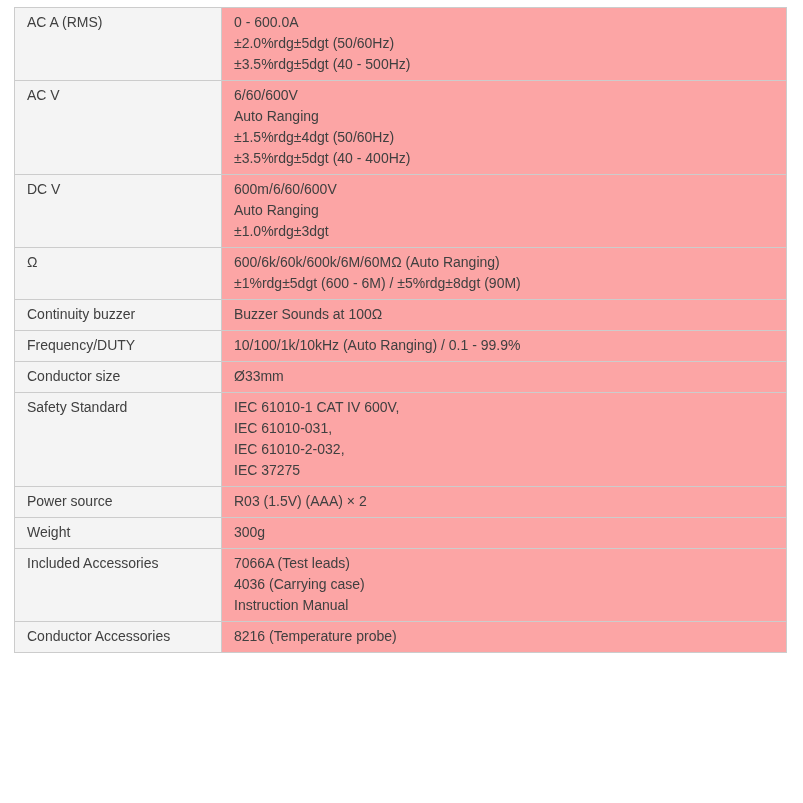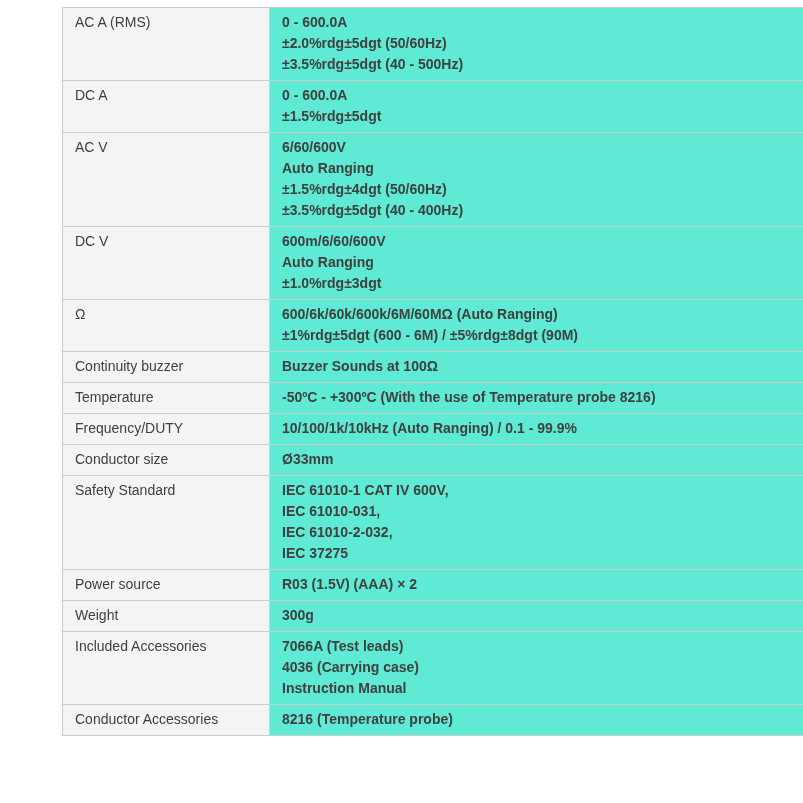--- a/index.html
+++ b/index.html
@@ -12,66 +12,57 @@
   }
   .page {
     width: 803px;
     height: 803px;
     background: #ffffff;
     box-sizing: border-box;
     overflow: hidden;
   }
   .spec-wrap {
     padding: 7px 16px 0 14px;
-    margin-left: 48px;
   }
   table.spec {
     border-collapse: collapse;
     width: 773px;
     table-layout: fixed;
   }
   table.spec td {
     border: 1px solid #cccccc;
     padding: 4px 12px 5px 12px;
     vertical-align: top;
     line-height: 21px;
     word-wrap: break-word;
   }
   td.label-cell {
     width: 182px; 
     background: #f4f4f4;
   }
   td.value-cell {
-    background: #5eead4;
-    font-weight: bold;
+    background: #fca5a5;
   }
   .value-line {
     line-height: 21px;
   }
 </style>
 </head>
 <body>
 
 <div class="page">
   <div class="spec-wrap">
     <table class="spec">
       <tbody>
         <tr>
           <td class="label-cell">AC A (RMS)</td>
           <td class="value-cell">
             <div class="value-line">0 - 600.0A</div>
             <div class="value-line">±2.0%rdg±5dgt (50/60Hz)</div>
             <div class="value-line">±3.5%rdg±5dgt (40 - 500Hz)</div>
-          </td>
-        </tr>
-        <tr>
-          <td class="label-cell">DC A</td>
-          <td class="value-cell">
-            <div class="value-line">0 - 600.0A</div>
-            <div class="value-line">±1.5%rdg±5dgt</div>
           </td>
         </tr>
         <tr>
           <td class="label-cell">AC V</td>
           <td class="value-cell">
             <div class="value-line">6/60/600V</div>
             <div class="value-line">Auto Ranging</div>
             <div class="value-line">±1.5%rdg±4dgt (50/60Hz)</div>
             <div class="value-line">±3.5%rdg±5dgt (40 - 400Hz)</div>
           </td>
@@ -88,26 +79,20 @@
           <td class="label-cell">Ω</td>
           <td class="value-cell">
             <div class="value-line">600/6k/60k/600k/6M/60MΩ (Auto Ranging)</div>
             <div class="value-line">±1%rdg±5dgt (600 - 6M) / ±5%rdg±8dgt (90M)</div>
           </td>
         </tr>
         <tr>
           <td class="label-cell">Continuity buzzer</td>
           <td class="value-cell">
             <div class="value-line">Buzzer Sounds at 100Ω</div>
-          </td>
-        </tr>
-        <tr>
-          <td class="label-cell">Temperature</td>
-          <td class="value-cell">
-            <div class="value-line">-50ºC - +300ºC (With the use of Temperature probe 8216)</div>
           </td>
         </tr>
         <tr>
           <td class="label-cell">Frequency/DUTY</td>
           <td class="value-cell">
             <div class="value-line">10/100/1k/10kHz (Auto Ranging) / 0.1 - 99.9%</div>
           </td>
         </tr>
         <tr>
           <td class="label-cell">Conductor size</td>

